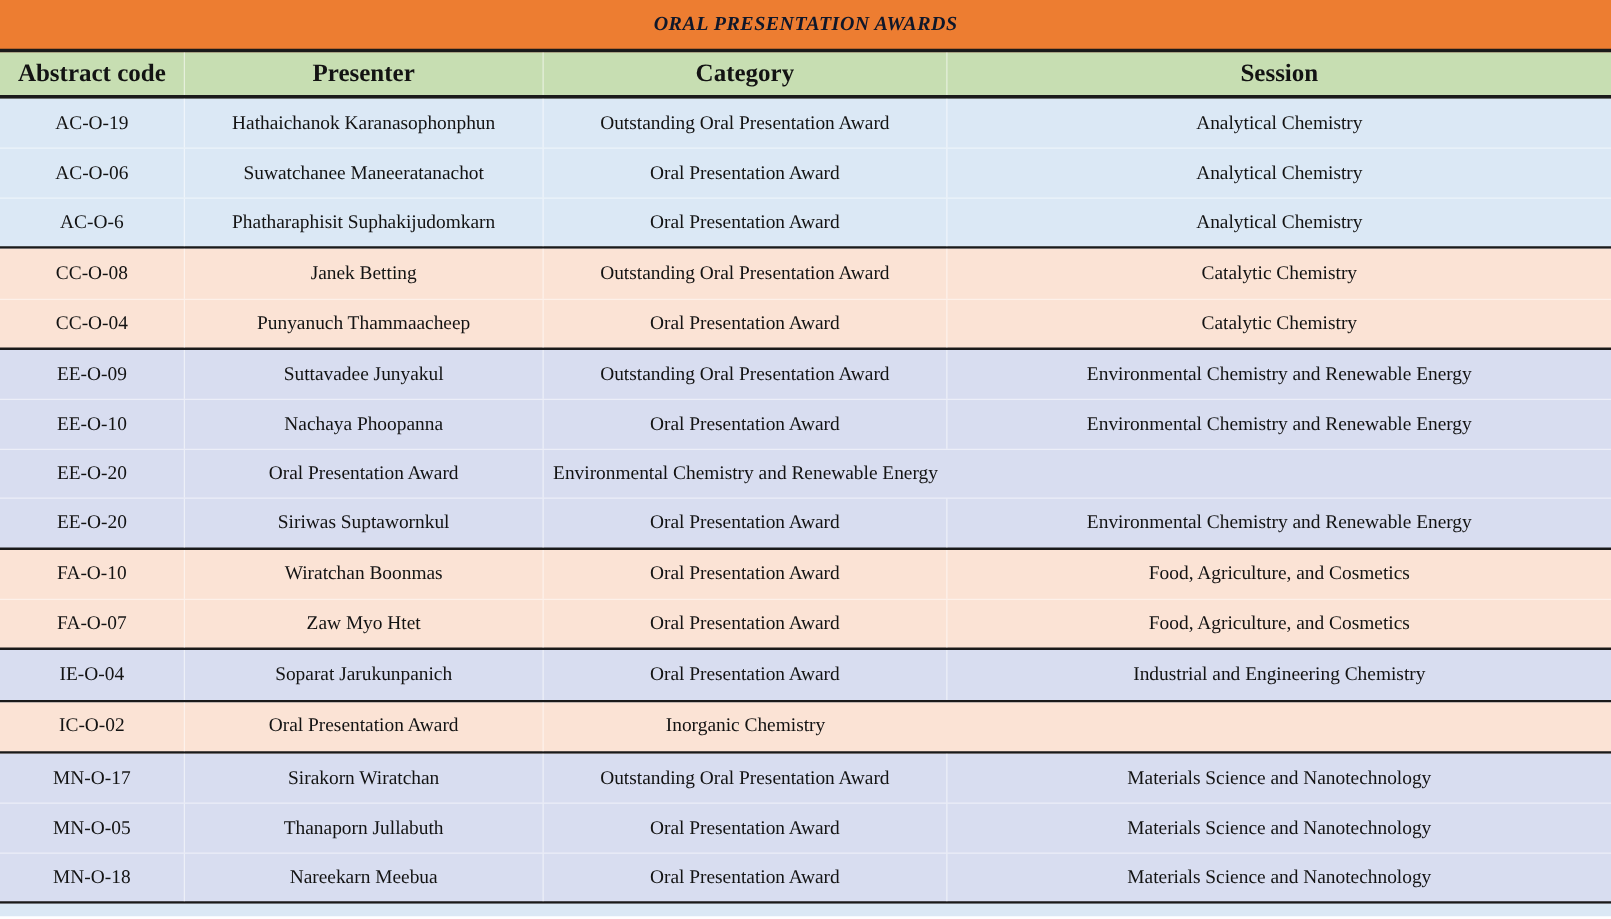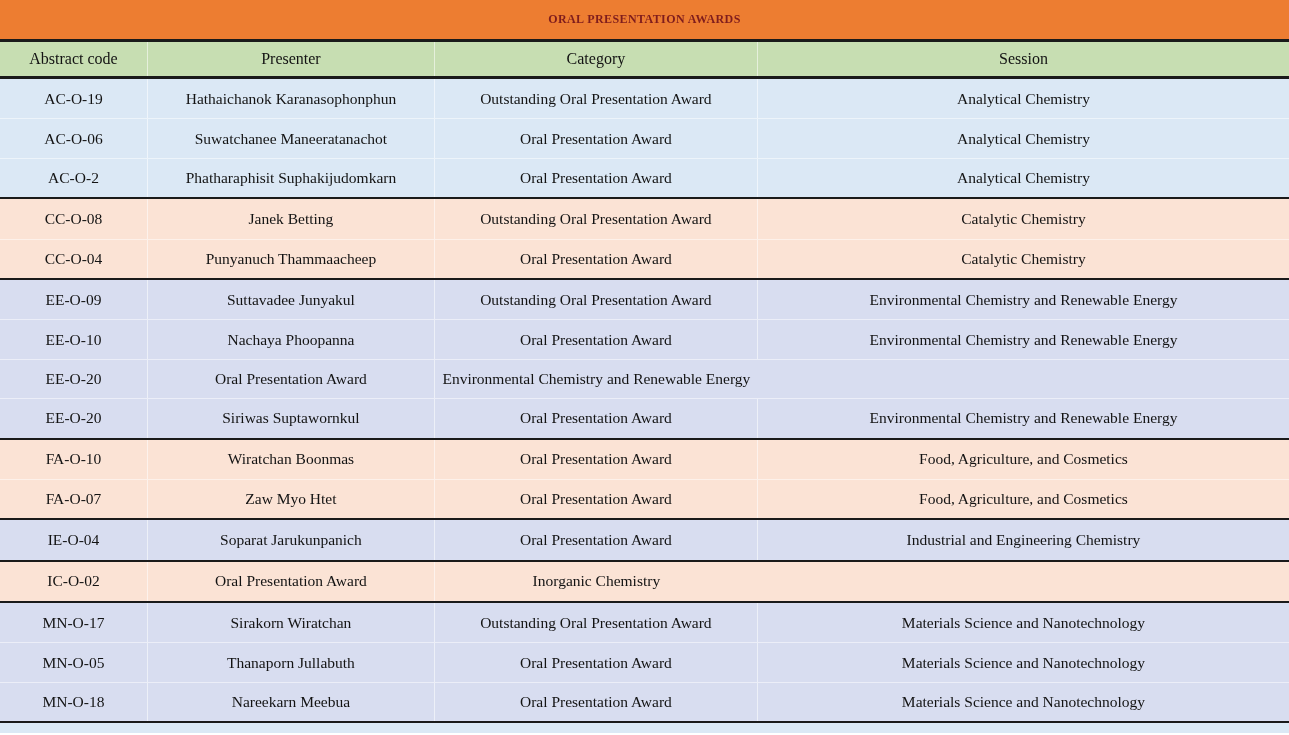--- a/index.html
+++ b/index.html
@@ -18,36 +18,37 @@
   .title-bar {
     height: 42px;
     background: var(--c-orange);
     border-bottom: 3px solid var(--c-border);
     display: flex;
     align-items: center;
     justify-content: center;
   }
   .title-bar span {
     font-weight: bold;
-    font-size: 12px;
+    font-size: 16px;
     letter-spacing: 0.4px;
-    color: #7f1d1d;
+    color: #0f172a;
+    font-style: italic;
   }
   .grid-row {
     display: grid;
     grid-template-columns: 11.48% 22.26% 25.06% auto;
   }
   .header-row {
     height: 37px;
     background: var(--c-green);
     border-bottom: 3px solid var(--c-border);
   }
   .header-row .cell {
-    font-weight: normal;
-    font-size: 16px;
+    font-weight: bold;
+    font-size: 20px;
   }
   .cell {
     display: flex;
     align-items: center;
     justify-content: center;
     text-align: center;
     font-size: 15.5px;
     color: #131313;
     border-right: 1px solid rgba(255,255,255,0.55);
     overflow: hidden;
@@ -89,21 +90,21 @@
           <div class="cell">Outstanding Oral Presentation Award</div>
           <div class="cell">Analytical Chemistry</div>
         </div>
         <div class="grid-row">
           <div class="cell">AC-O-06</div>
           <div class="cell">Suwatchanee Maneeratanachot</div>
           <div class="cell">Oral Presentation Award</div>
           <div class="cell">Analytical Chemistry</div>
         </div>
         <div class="grid-row">
-          <div class="cell">AC-O-2</div>
+          <div class="cell">AC-O-6</div>
           <div class="cell">Phatharaphisit Suphakijudomkarn</div>
           <div class="cell">Oral Presentation Award</div>
           <div class="cell">Analytical Chemistry</div>
         </div>
       </div>
       <div class="group theme-peach">
         <div class="grid-row">
           <div class="cell">CC-O-08</div>
           <div class="cell">Janek Betting</div>
           <div class="cell">Outstanding Oral Presentation Award</div>

